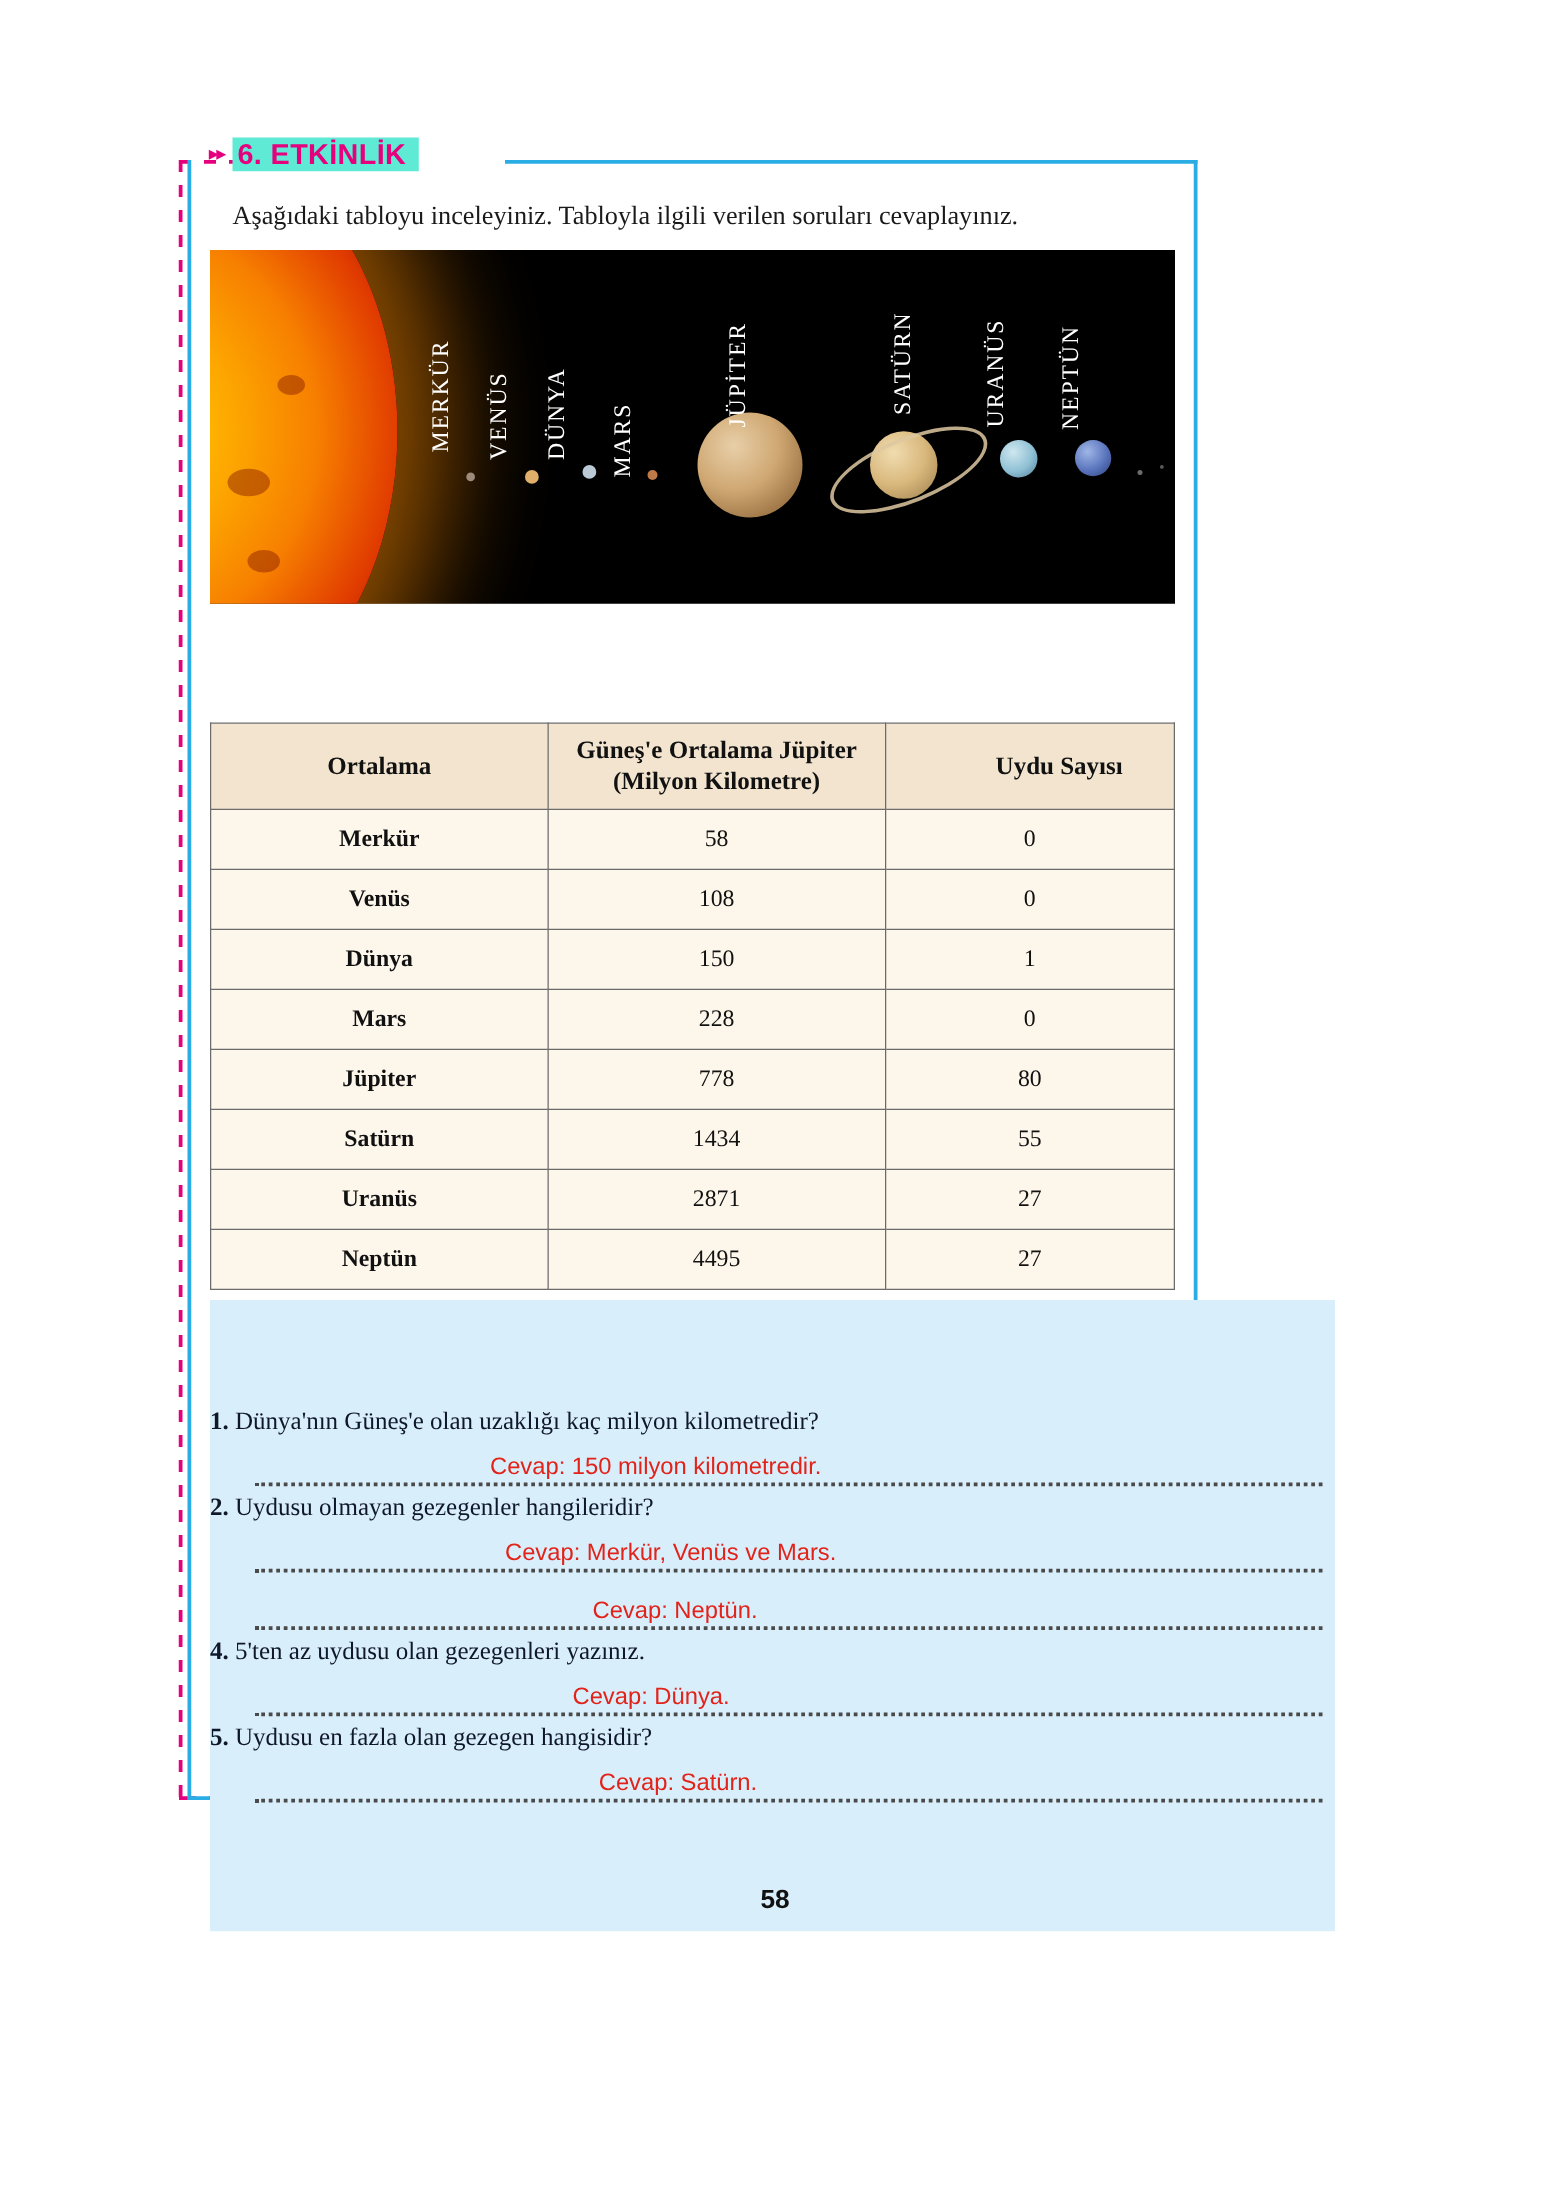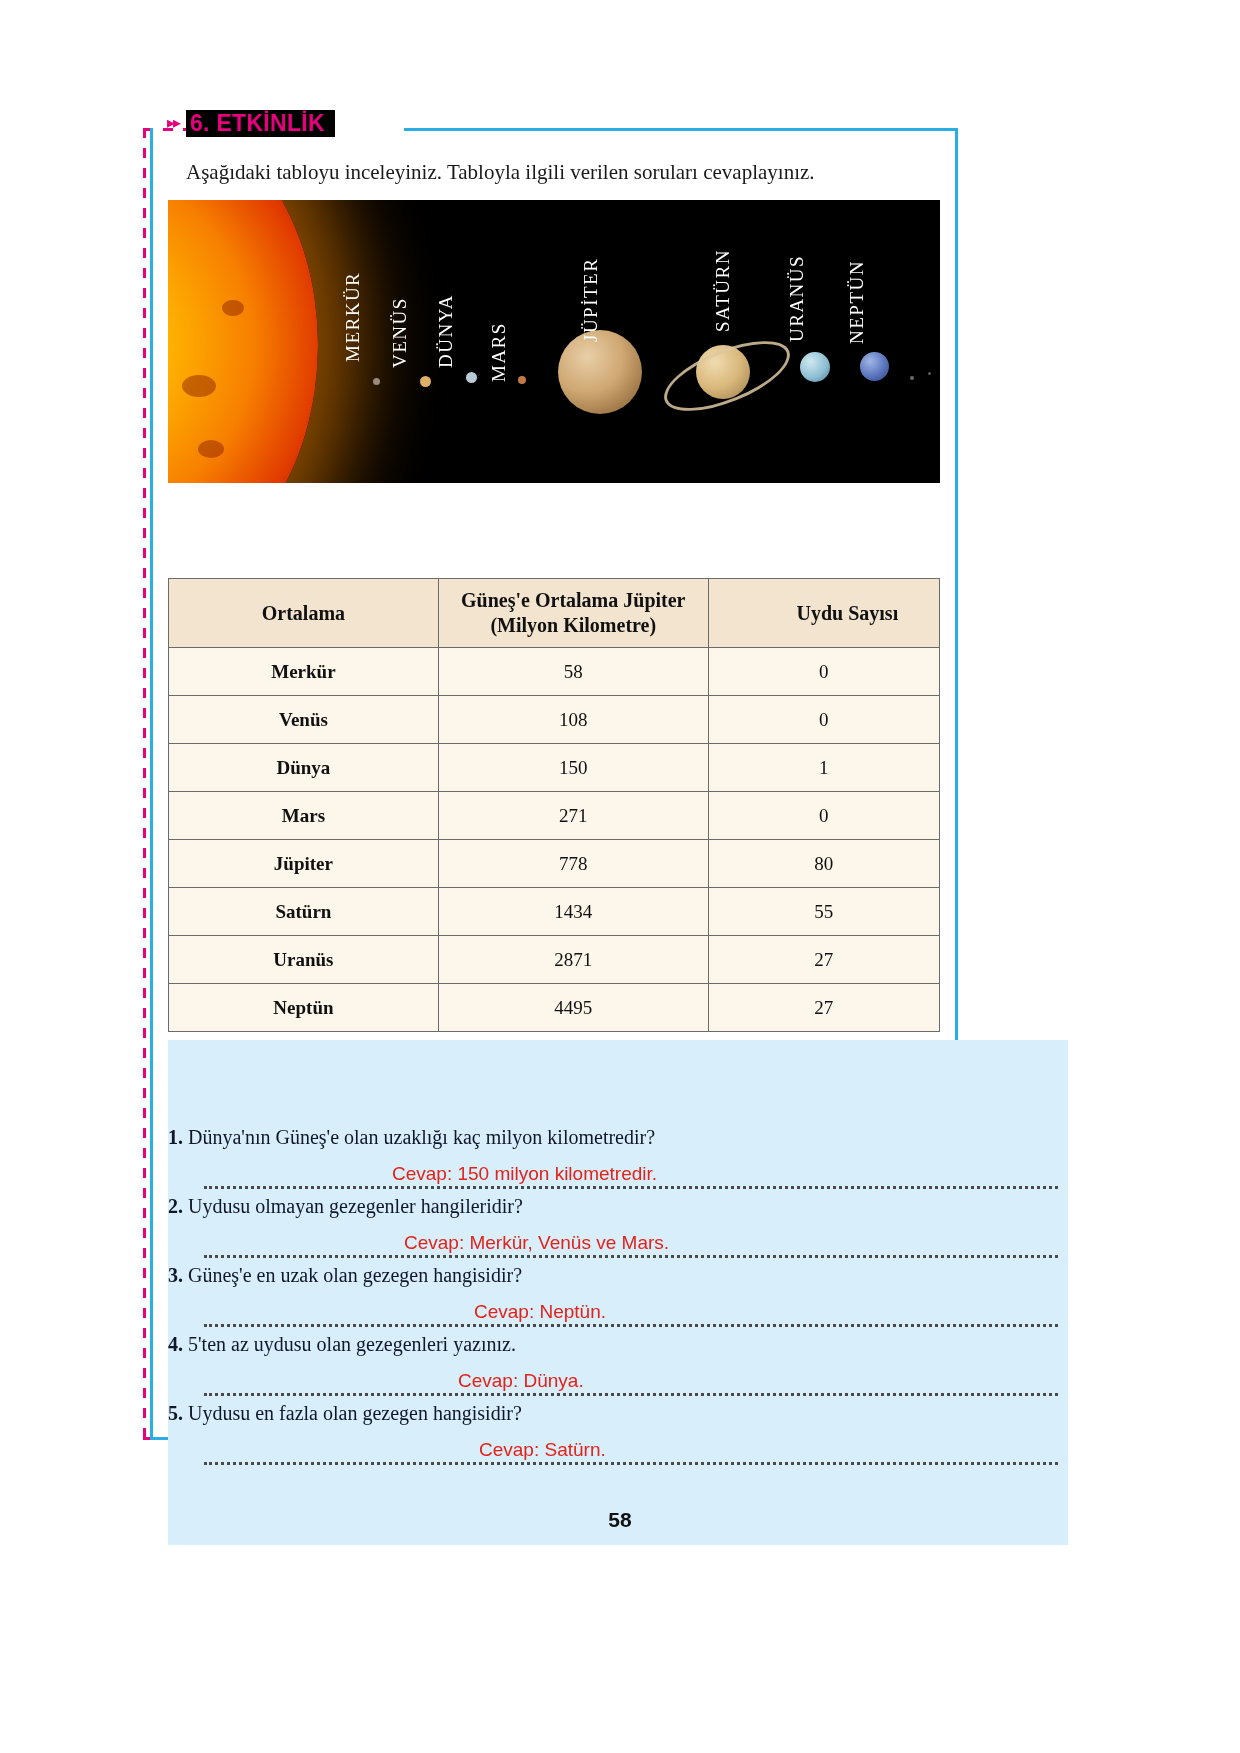--- a/index.html
+++ b/index.html
@@ -71,21 +71,21 @@
   }
 
   .activity-title {
     position: absolute;
     left: 186px;
     top: 110px;
     font-family: "Liberation Sans", sans-serif;
     font-weight: bold;
     font-size: 23px;
     color: #e6007e;
-    background: #000000;
+    background: #5eead4;
     padding: 0 10px 0 4px;
     letter-spacing: 0.3px;
   }
   .arrow-marks {
     position: absolute;
     left: 167px;
     top: 113px;
     color: #e6007e;
     font-size: 16px;
     letter-spacing: -2px;
@@ -312,21 +312,21 @@
         <td>108</td>
         <td>0</td>
       </tr>
       <tr>
         <td class="planet-name">Dünya</td>
         <td>150</td>
         <td>1</td>
       </tr>
       <tr>
         <td class="planet-name">Mars</td>
-        <td>271</td>
+        <td>228</td>
         <td>0</td>
       </tr>
       <tr>
         <td class="planet-name">Jüpiter</td>
         <td>778</td>
         <td>80</td>
       </tr>
       <tr>
         <td class="planet-name">Satürn</td>
         <td>1434</td>
@@ -364,24 +364,20 @@
           <span class="q-num">2.</span>
           <span>Uydusu olmayan gezegenler hangileridir?</span>
         </div>
         <div class="answer-line">
           <div class="dots"></div>
           <div class="answer-text" style="left:230px;">Cevap: Merkür, Venüs ve Mars.</div>
         </div>
       </div>
 
       <div class="question-block">
-        <div class="q-text">
-          <span class="q-num">3.</span>
-          <span>Güneş'e en uzak olan gezegen hangisidir?</span>
-        </div>
         <div class="answer-line">
           <div class="dots"></div>
           <div class="answer-text" style="left:300px;">Cevap: Neptün.</div>
         </div>
       </div>
 
       <div class="question-block">
         <div class="q-text">
           <span class="q-num">4.</span>
           <span>5'ten az uydusu olan gezegenleri yazınız.</span>

